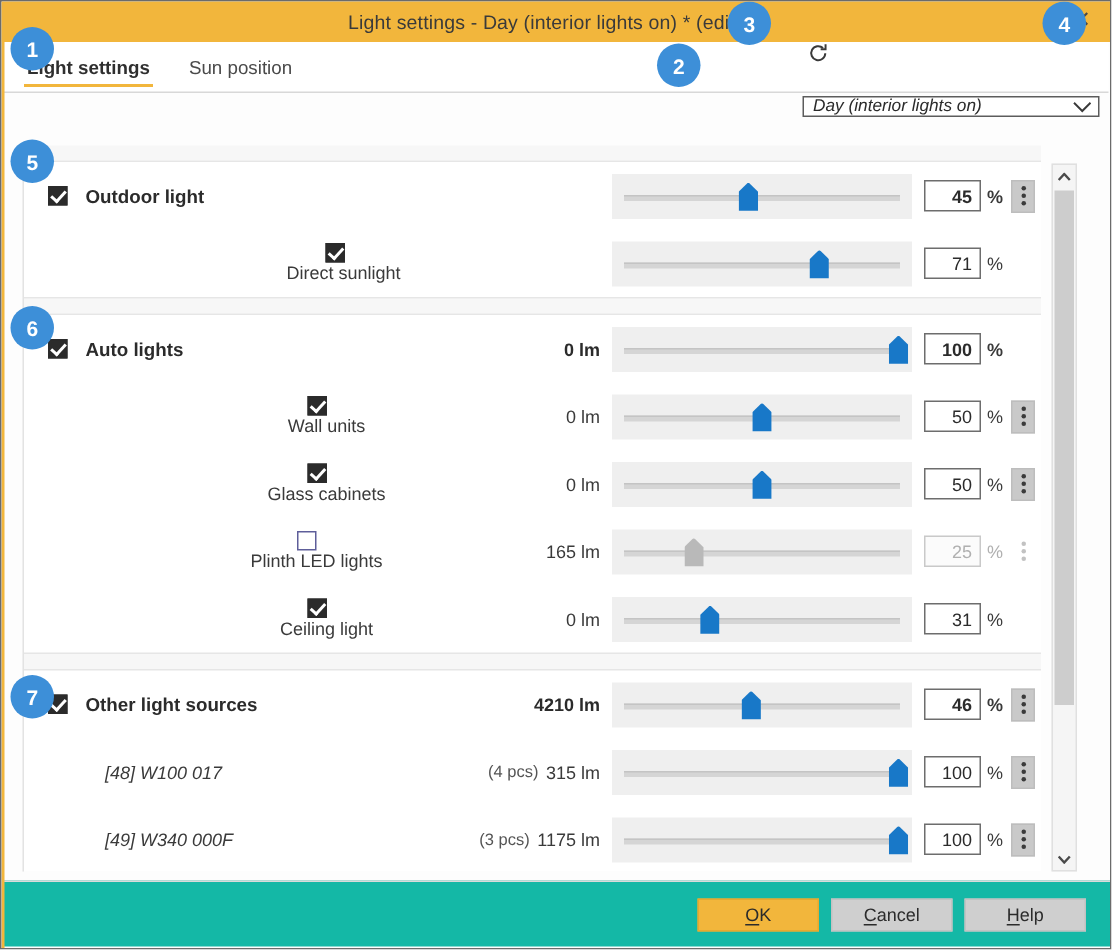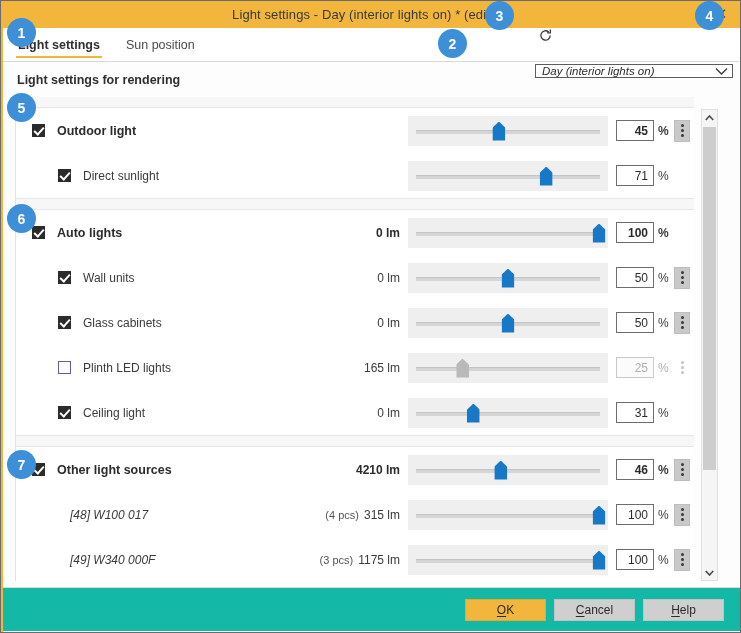--- a/index.html
+++ b/index.html
@@ -114,21 +114,21 @@
     border: 1px solid #e6e6e6;
     border-left: none; border-right: none;
     margin-bottom: 10px;
   }
   .row {
     display: flex; align-items: center;
     height: 45px; padding: 0 0 0 16px; box-sizing: border-box;
   }
   .row.head { font-weight: bold; }
   .row .label-wrap { display: flex; align-items: center; flex: 1; min-width: 0; }
-  .row.child .label-wrap { padding-left: 26px; }
+  .row.child .label-wrap { padding-left: 26px; flex-direction: column; }
   .row.leaf .label-wrap { padding-left: 38px; font-style: italic; }
 
   .cbx {
     width: 13px; height: 13px; box-sizing: border-box;
     border: 1px solid #2b2b2b; background: #2b2b2b;
     margin-right: 12px; position: relative; flex: 0 0 auto; cursor: pointer;
   }
   .cbx.off { background: #ffffff; border-color: #5e5e9a; }
   .cbx.on::after {
     content: ""; position: absolute; left: 3px; top: 0px;
@@ -249,21 +249,20 @@
         </span>
       </div>
       <div class="kebab-btn">
           <i></i>
           <i></i>
           <i></i>
         </div>
     </div>
   </div>
 
-  <div class="section-heading">Light settings for rendering</div>
 
   <div class="viewport">
     <div class="grouplist" id="grouplist">
         <div class="group">
           <div class="row head">
             <div class="label-wrap">
               <div class="cbx on"></div>
               <span class="lbl">Outdoor light</span>
             </div>
             <span class="lumen"></span>

